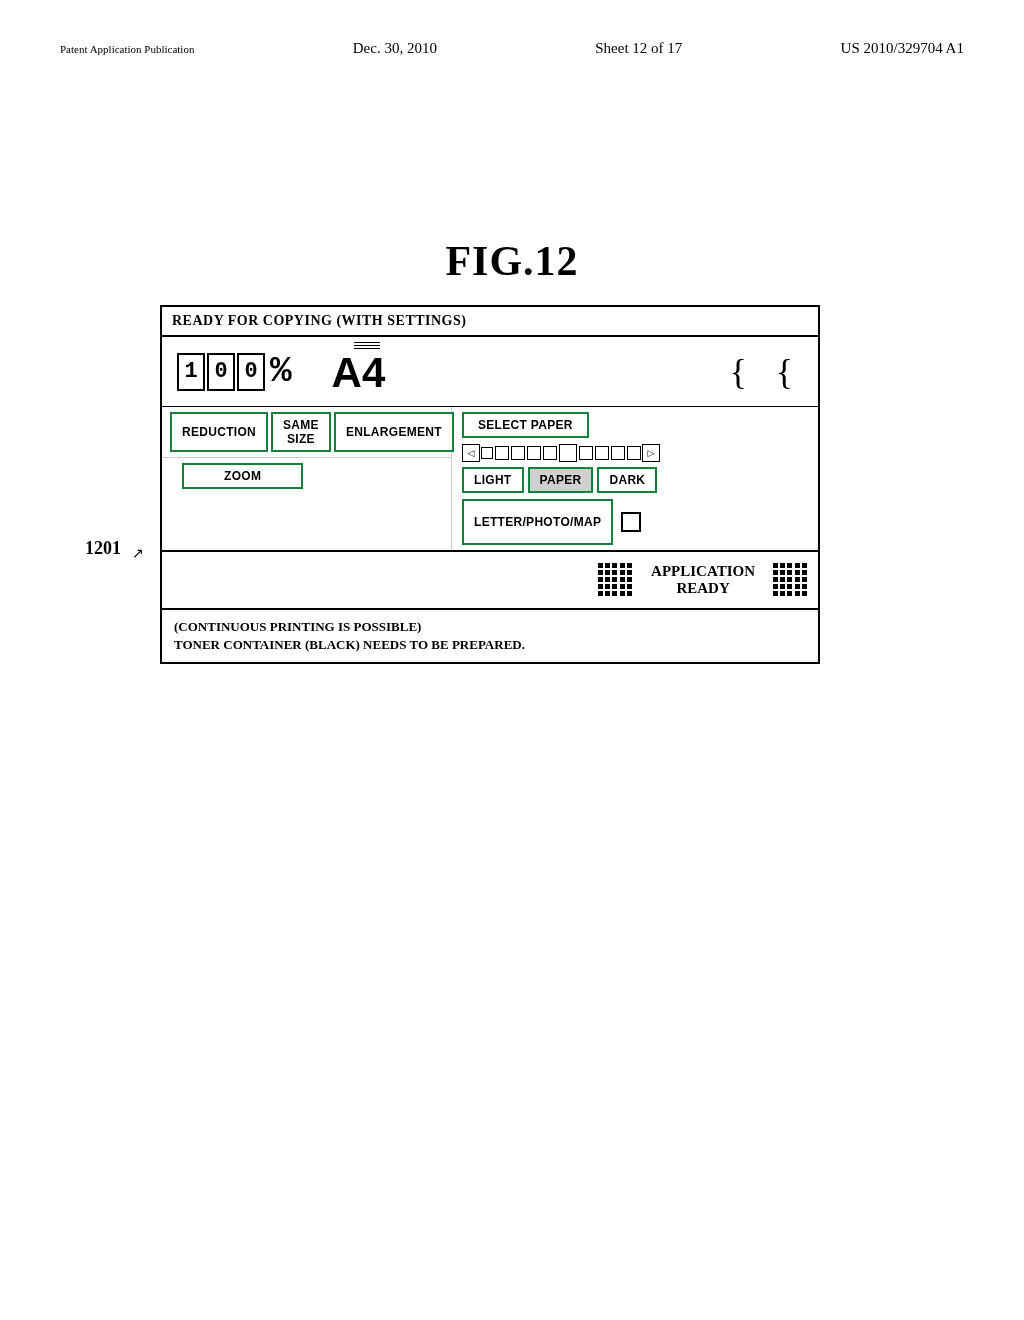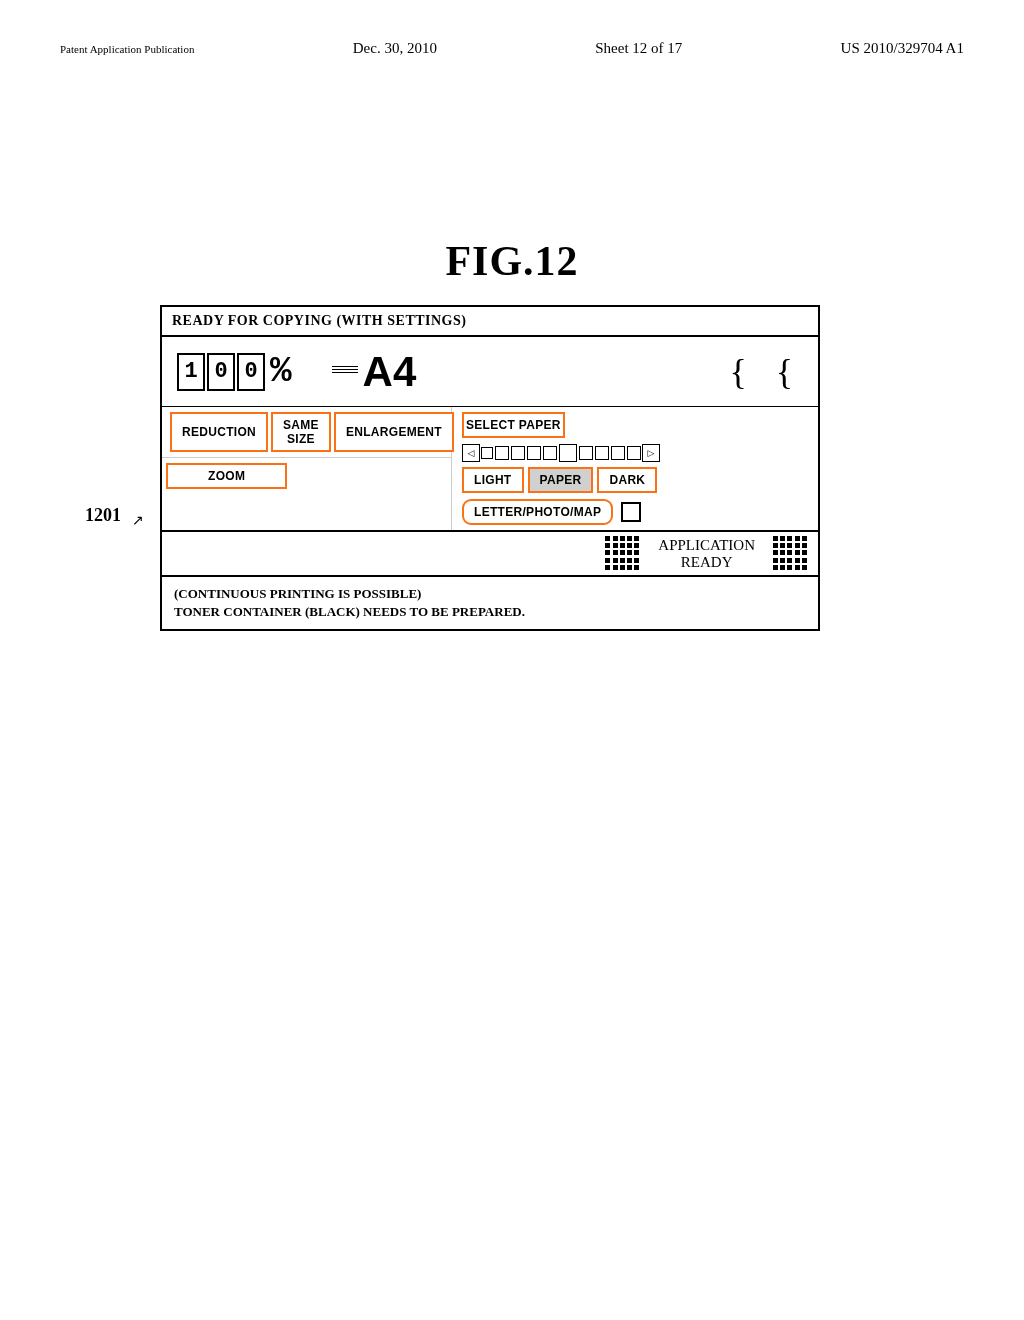--- a/index.html
+++ b/index.html
@@ -67,56 +67,57 @@
       align-items: center;
       padding: 8px 15px;
       border-bottom: 1px solid #000;
       height: 70px;
       position: relative;
     }
 
     
     .paper-display {
       display: flex;
-      align-items: center;
+      align-items: flex-end;
       font-size: 38px;
       font-weight: bold;
       margin-left: 40px;
+      flex-direction: column;
     }
 
     .paper-size-text {
       font-size: 42px;
       font-weight: bold;
       font-family: Arial, sans-serif;
     }
 
     
     .bracket-icons {
       position: absolute;
       right: 15px;
       font-size: 32px;
       font-weight: 100;
       letter-spacing: 8px;
       top: 50%;
       transform: translateY(-50%);
     }
 
     .btn {
-      border: 2px solid #f97316;
+      border: 2px solid #15803d;
       padding: 4px 10px;
       font-size: 12px;
       font-weight: bold;
       background: #fff;
       cursor: pointer;
       letter-spacing: 0.3px;
     }
 
     .btn-select-paper {
       margin-left: 20px;
-      padding: 4px 2px;
+      padding: 4px 14px;
     }
 
     .btn-zoom {
       padding: 4px 40px;
     }
 
     
     .light-buttons {
       display: flex;
       gap: 4px;
@@ -124,45 +125,44 @@
     }
 
     
     .letter-row {
       display: flex;
       align-items: center;
       gap: 8px;
     }
 
     .btn-letter {
-      padding: 4px 10px;
-      border-radius: 9px;
+      padding: 14px 10px;
     }
 
     .small-square {
       width: 20px;
       height: 20px;
       border: 2px solid #000;
       display: inline-block;
     }
 
     
     .app-mode-row {
       display: flex;
       align-items: center;
       justify-content: flex-end;
       padding: 4px 10px;
       border-top: 1px solid #000;
     }
 
     .app-mode-text {
       font-size: 15px;
-      font-weight: normal;
+      font-weight: bold;
       text-align: center;
-      margin: 0 8px;
+      margin: 7px 8px;
     }
 
     
     .message-bar {
       border-top: 2px solid #000;
       padding: 8px 12px;
       font-size: 13px;
       font-weight: bold;
       line-height: 1.4;
     }
@@ -210,21 +210,21 @@
     }
 
     .row1 {
       display: flex;
       padding: 5px 8px;
       gap: 3px;
       border-bottom: 1px solid #ccc;
     }
 
     .row2 {
-      padding: 5px 4px;
+      padding: 5px 20px;
     }
 
     
     .exp-container {
       display: flex;
       align-items: center;
       margin-bottom: 5px;
     }
 
     .exp-end-btn {

